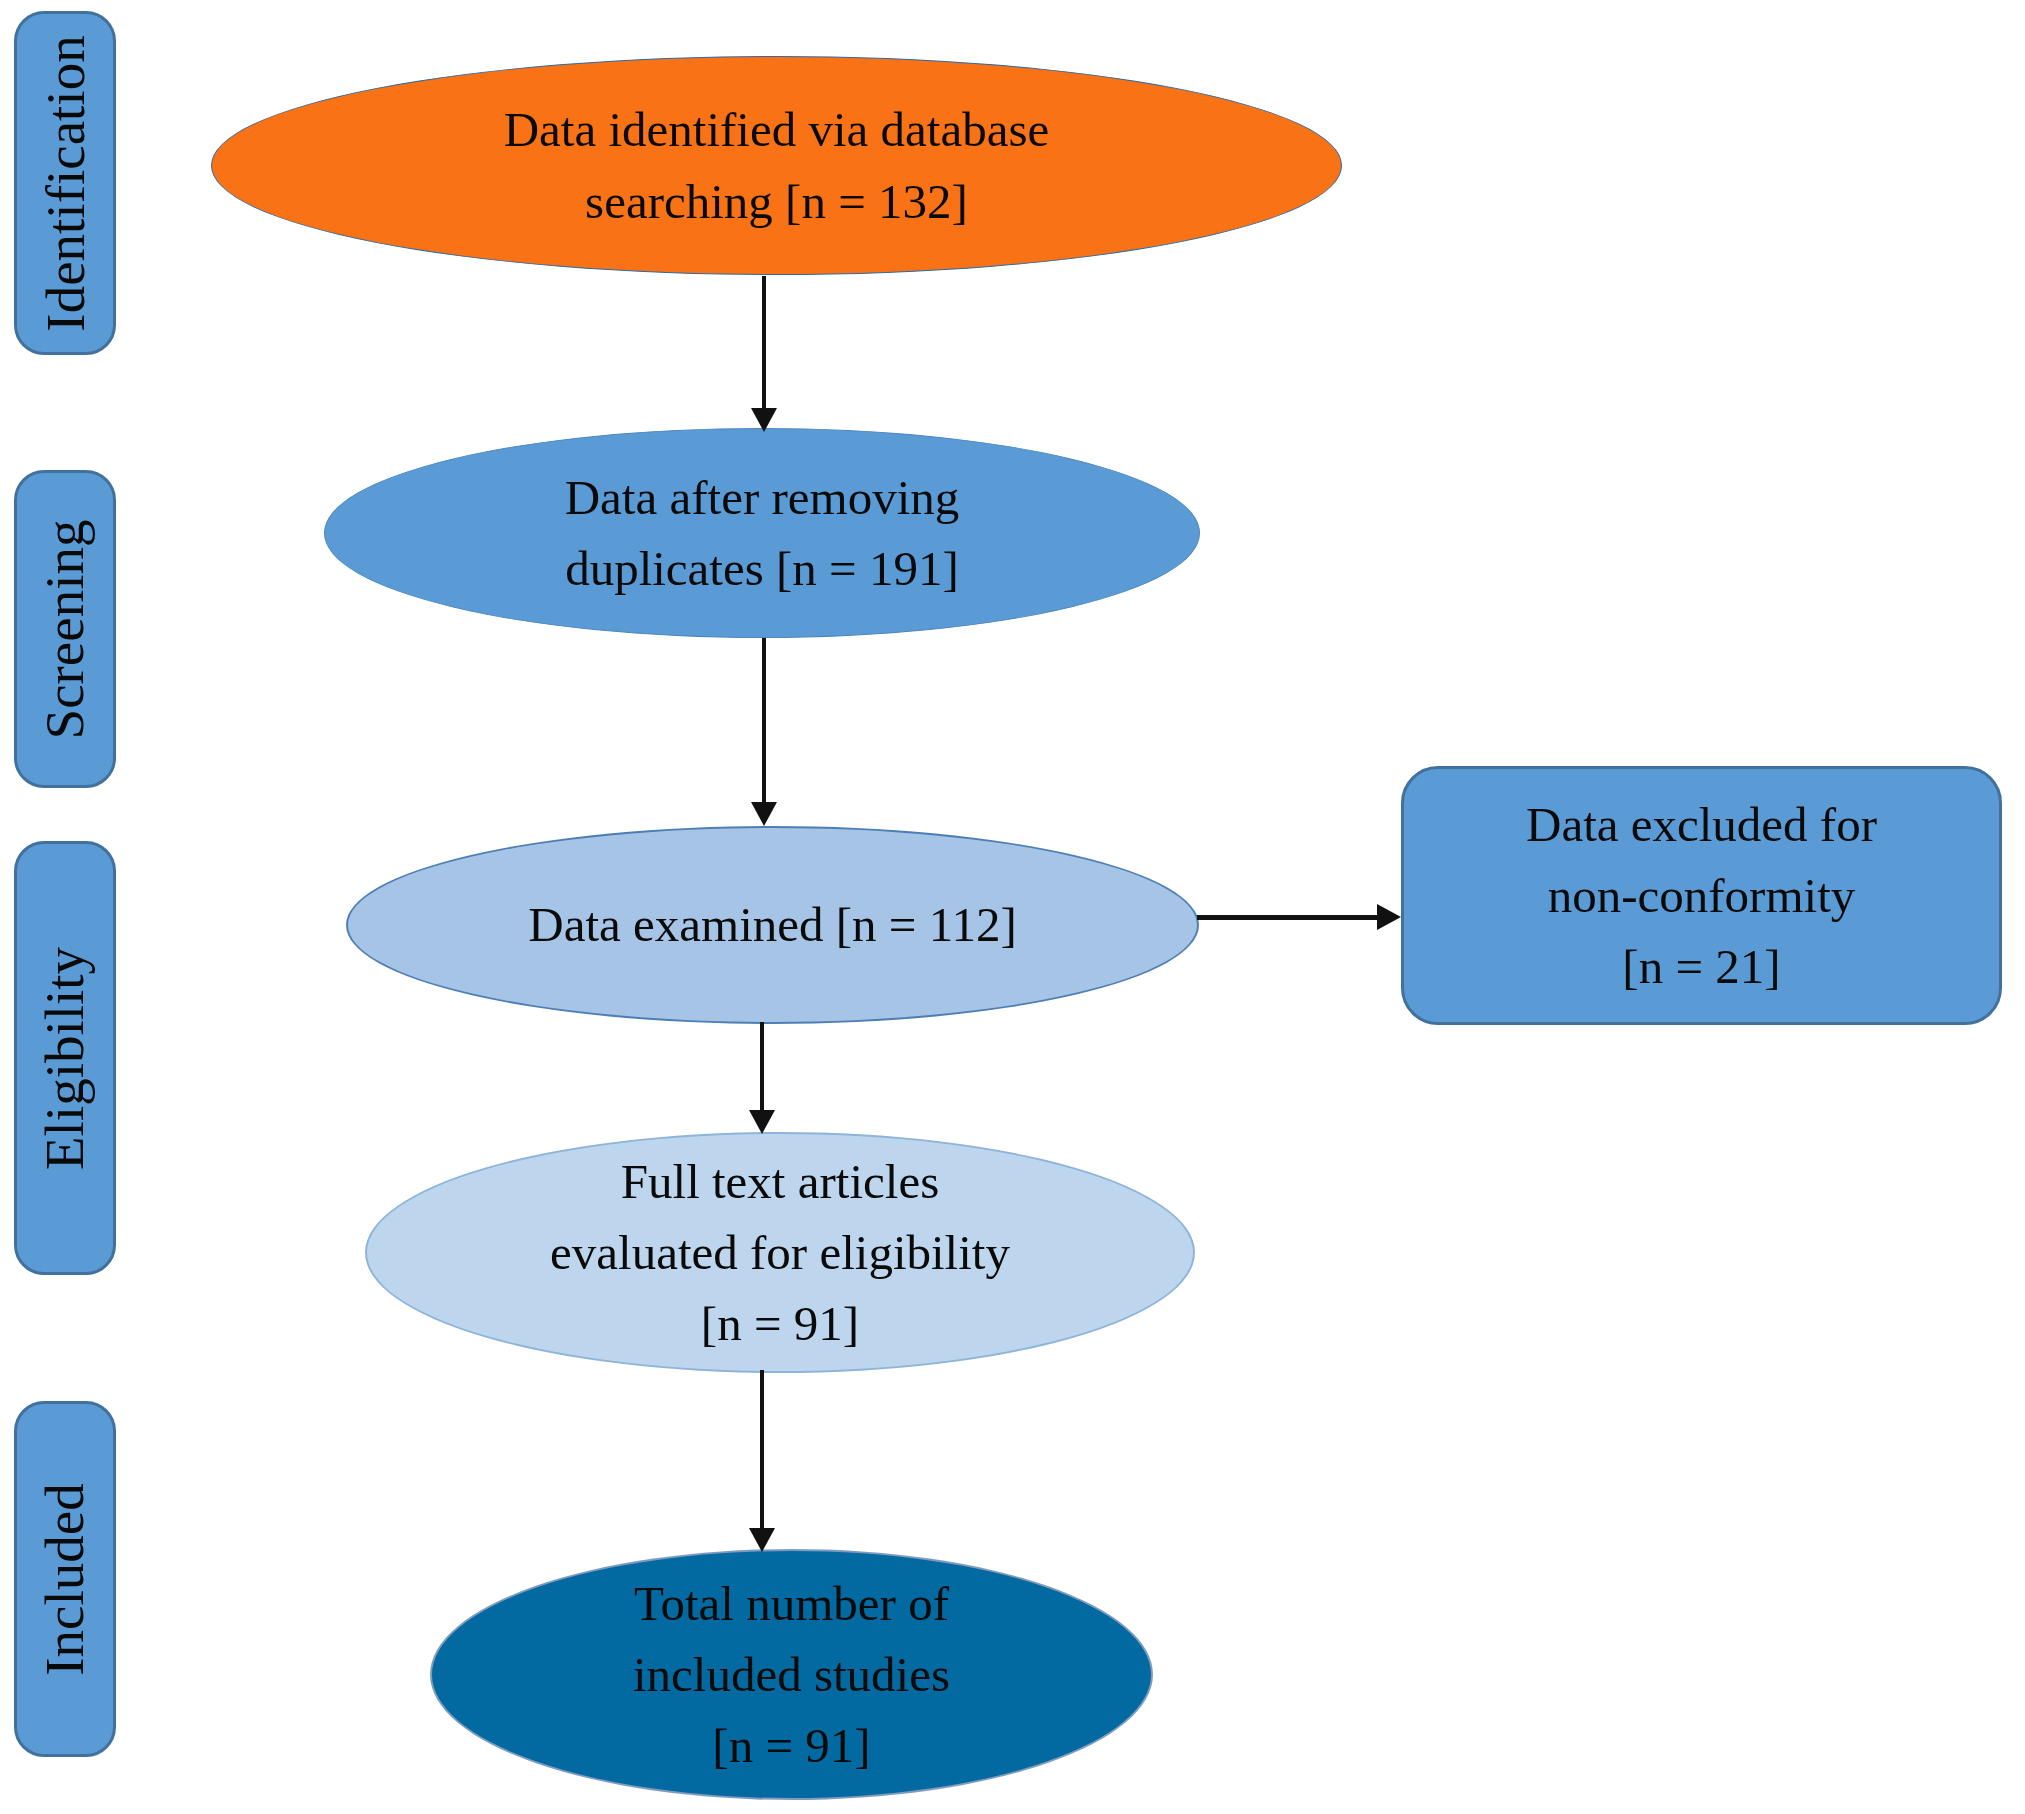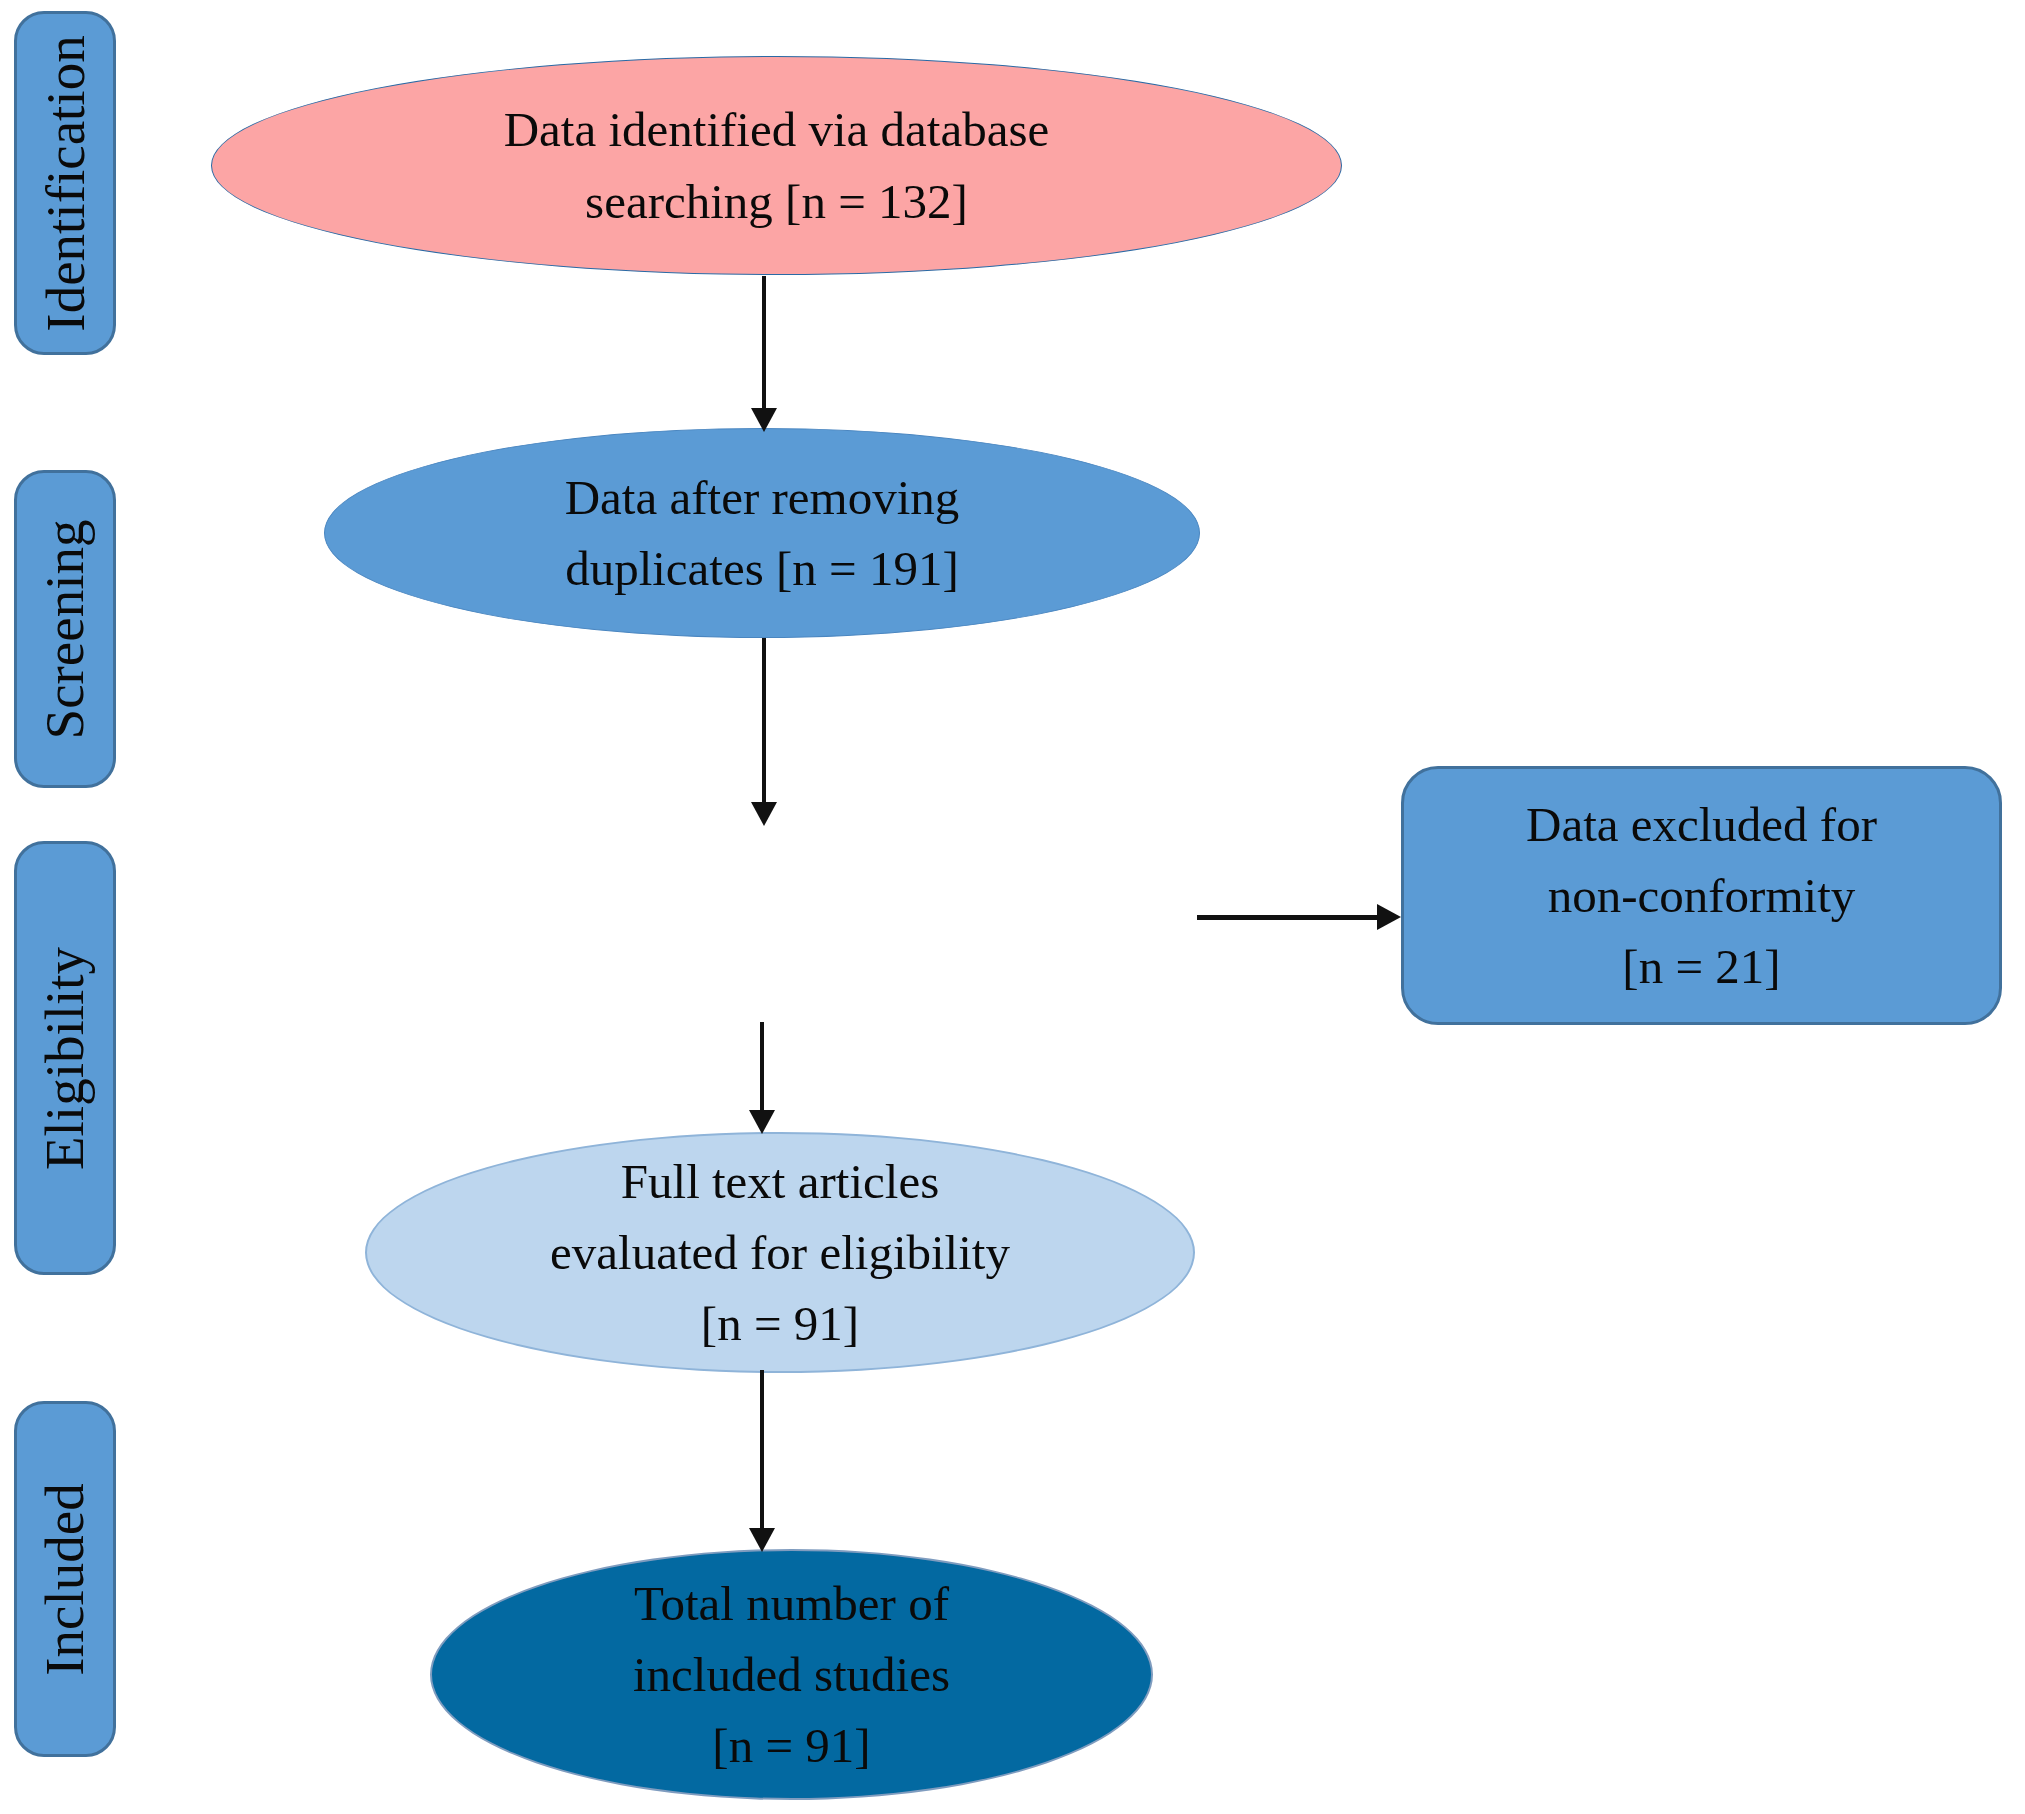--- a/index.html
+++ b/index.html
@@ -112,30 +112,33 @@
   </div>
 
   <div class="stage" style="top: 841px; height: 434px; background-color: rgb(91, 155, 213);">
     <span class="stage-text">Eligibility</span>
   </div>
 
   <div class="stage" style="top: 1401px; height: 356px; background-color: rgb(91, 155, 213);">
     <span class="stage-text">Included</span>
   </div>
 
-  <div class="node ellipse node-identified" style="left: 211px; top: 56px; width: 1131px; height: 219px; background-color: #fca5a5;">
+  <div class="node ellipse node-identified" style="left: 211px; top: 56px; width: 1131px; height: 219px; background-color: #f97316;">
     <span class="node-text">Data identified via database
 searching [n = 132]</span>
   </div>
 
   <div class="node ellipse node-deduplicated" style="left: 324px; top: 428px; width: 876px; height: 210px; background-color: rgb(91, 155, 213);">
     <span class="node-text">Data after removing
 duplicates [n = 191]</span>
   </div>
 
+  <div class="node ellipse node-examined" style="left: 346px; top: 826px; width: 853px; height: 198px; background-color: rgb(166, 196, 230);">
+    <span class="node-text">Data examined [n = 112]</span>
+  </div>
 
   <div class="node ellipse node-fulltext" style="left: 365px; top: 1132px; width: 830px; height: 241px; background-color: rgb(189, 214, 238);">
     <span class="node-text">Full text articles
 evaluated for eligibility
 [n = 91]</span>
   </div>
 
   <div class="node ellipse node-included" style="left: 430px; top: 1549px; width: 723px; height: 251px; background-color: #0369a1;">
     <span class="node-text">Total number of
 included studies

